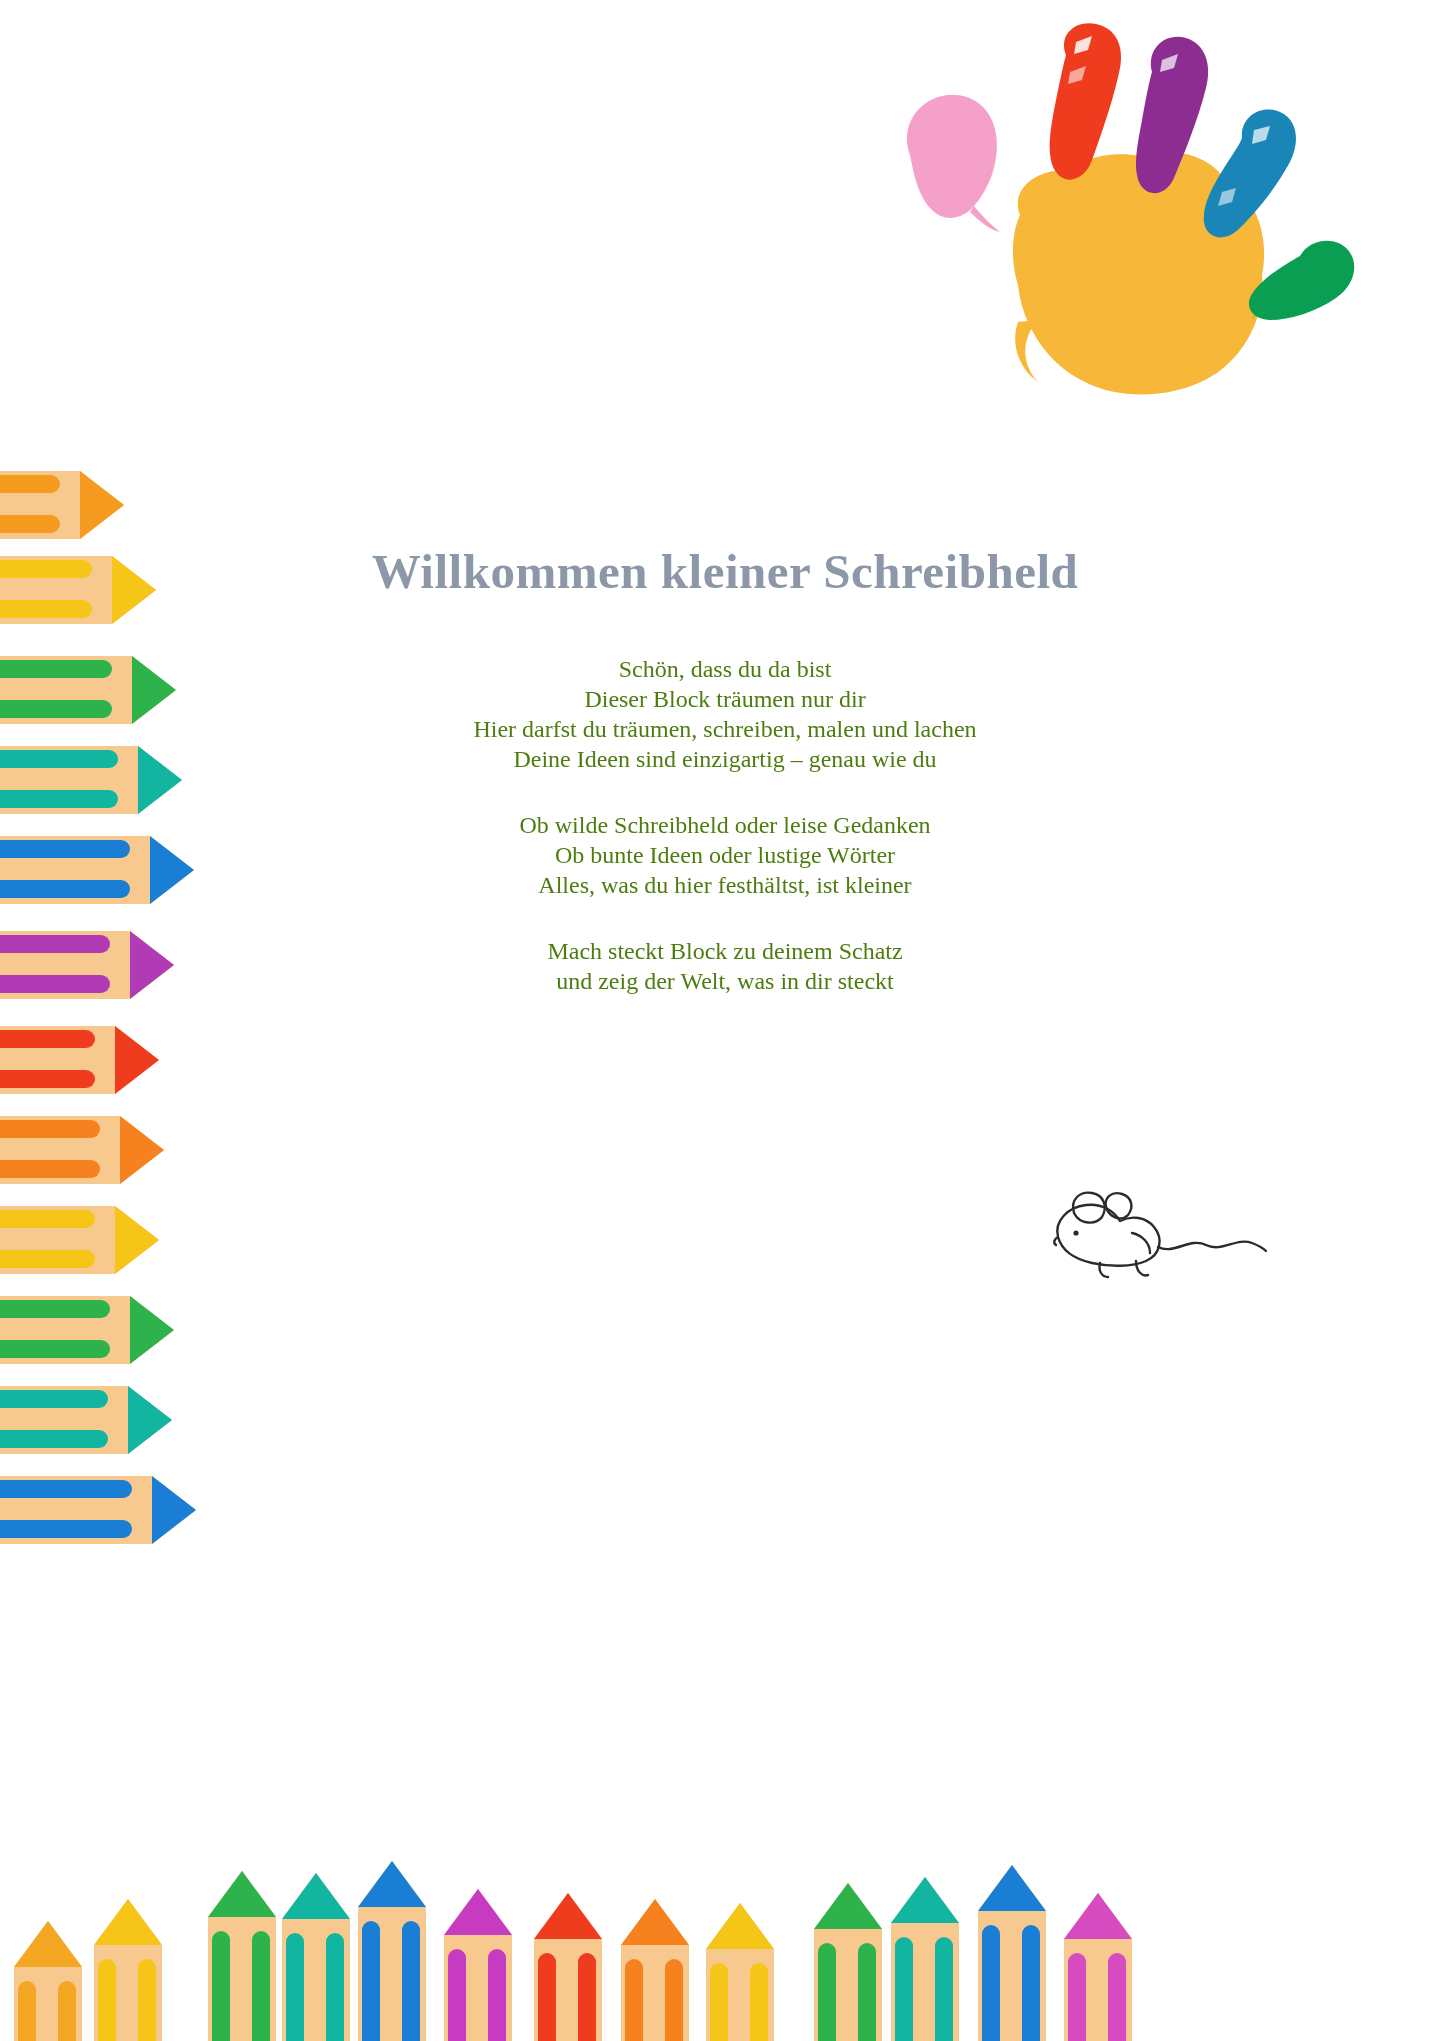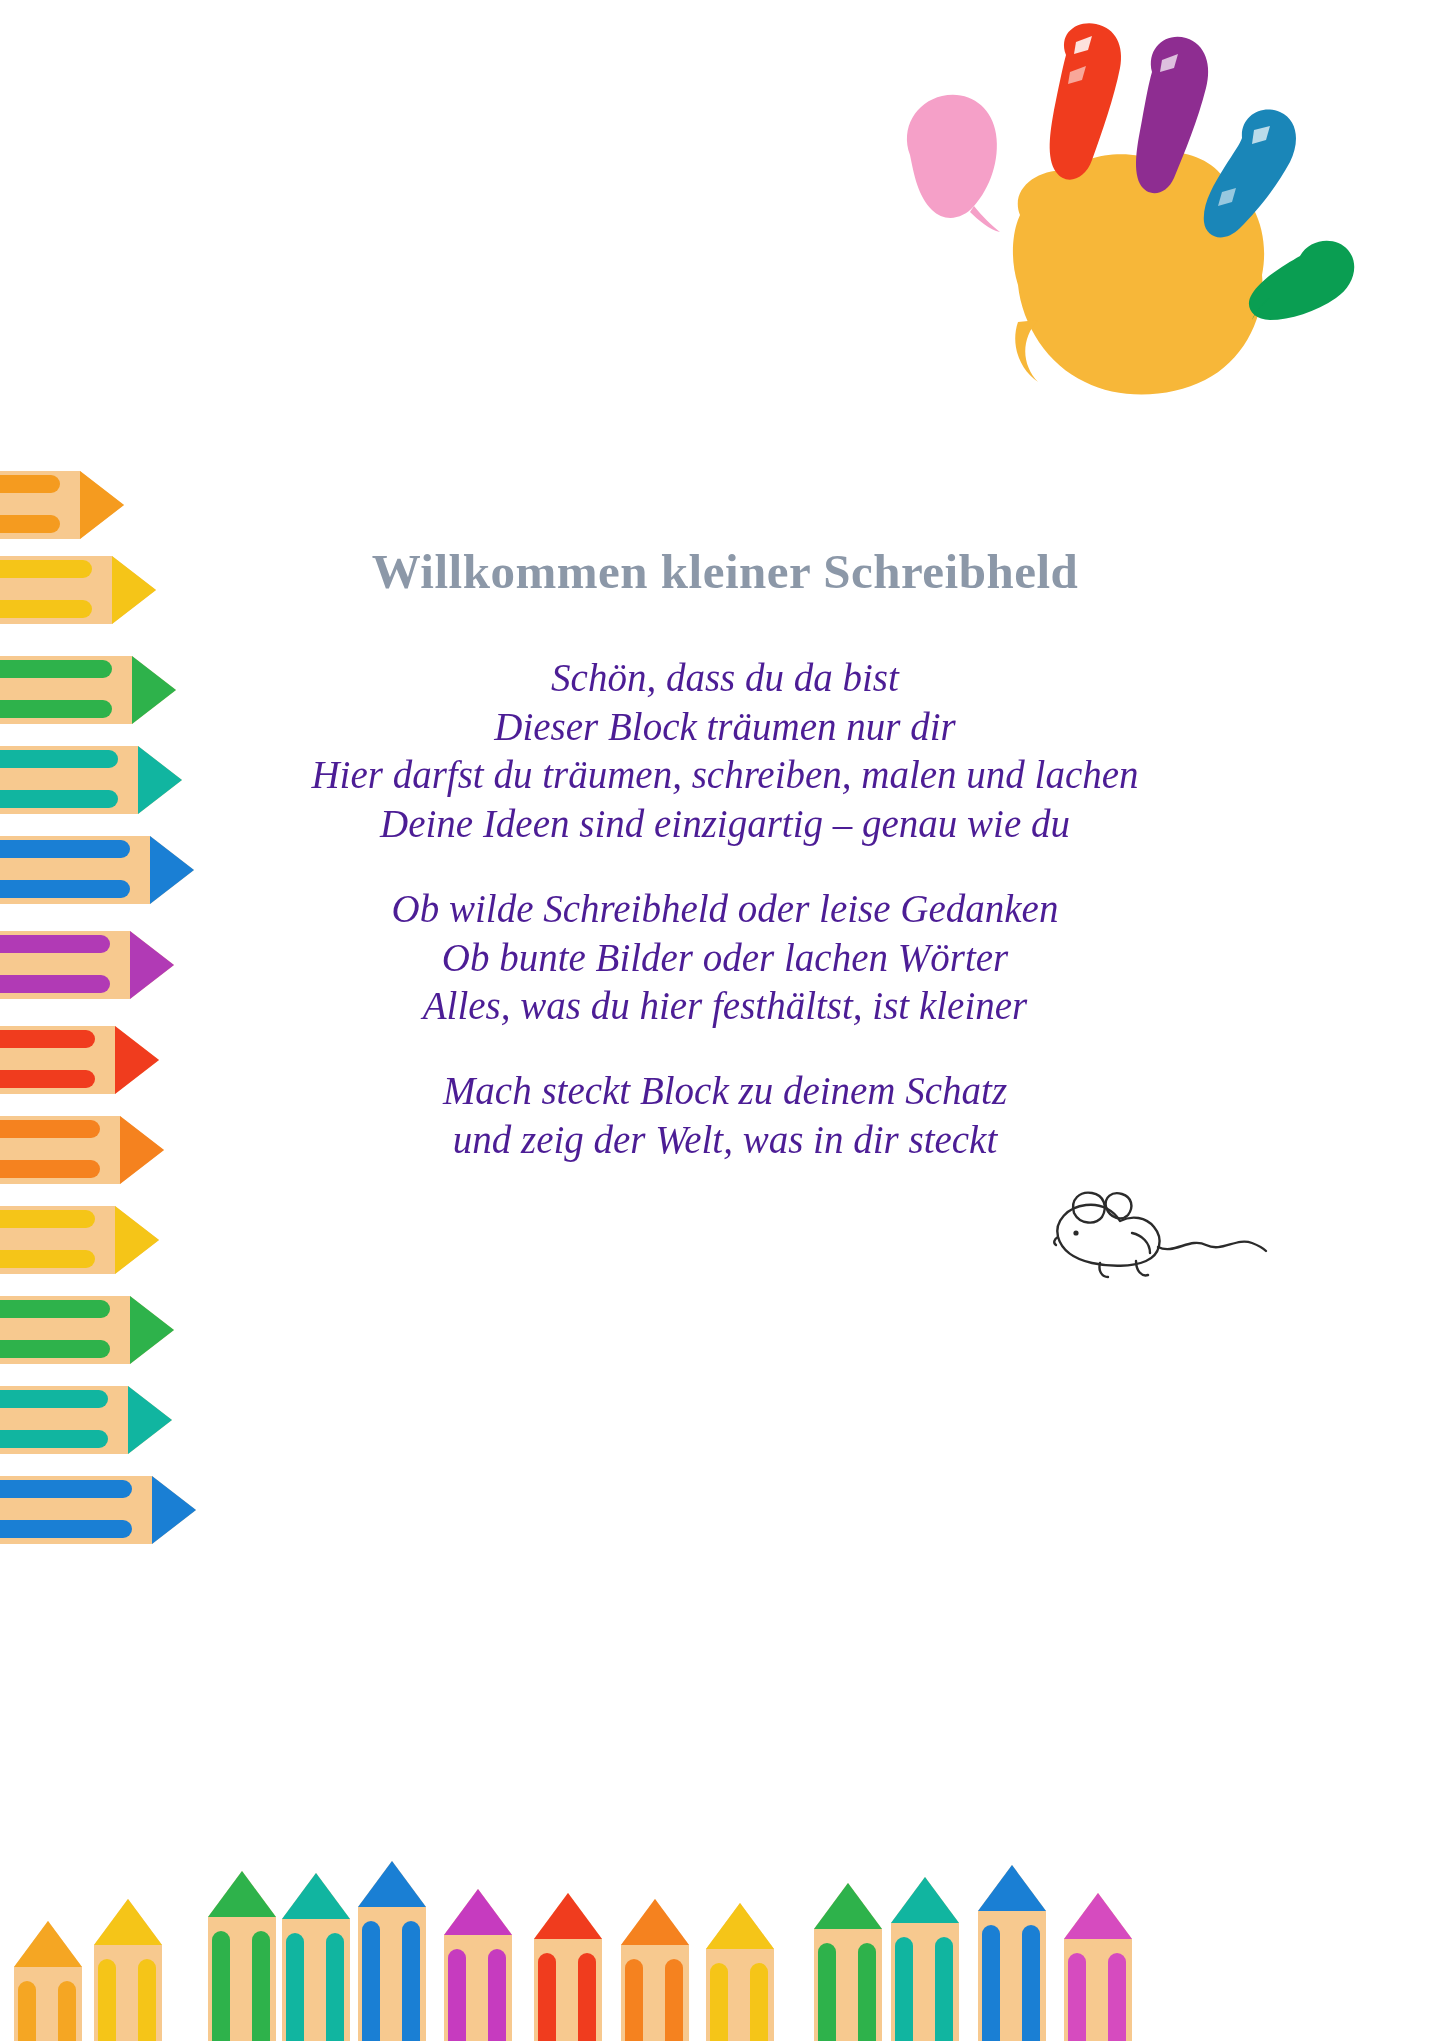--- a/index.html
+++ b/index.html
@@ -45,25 +45,24 @@
     letter-spacing: 0.5px;
     color: #8c98a8;
     margin: 0 0 55px 0;
     line-height: 1.1;
   }
   .stanza {
     margin: 0 0 36px 0;
   }
   .stanza:last-of-type { margin-bottom: 0; }
   .line {
-    font-size: 39px;
+    font-size: 24px;
     line-height: 1.25;
-    color: #4c1d95;
+    color: #4d7c0f;
     white-space: nowrap;
-    font-style: italic;
   }
 
   
   .mouse {
     position: absolute;
     left: 1040px;
     top: 1185px;
     width: 230px;
     height: 100px;
   }
@@ -144,21 +143,21 @@
 
     <div class="stanza">
       <div class="line">Schön, dass du da bist</div>
       <div class="line">Dieser Block träumen nur dir</div>
       <div class="line">Hier darfst du träumen, schreiben, malen und lachen</div>
       <div class="line">Deine Ideen sind einzigartig – genau wie du</div>
     </div>
 
     <div class="stanza">
       <div class="line">Ob wilde Schreibheld oder leise Gedanken</div>
-      <div class="line">Ob bunte Bilder oder lachen Wörter</div>
+      <div class="line">Ob bunte Ideen oder lustige Wörter</div>
       <div class="line">Alles, was du hier festhältst, ist kleiner</div>
     </div>
 
     <div class="stanza">
       <div class="line">Mach steckt Block zu deinem Schatz</div>
       <div class="line">und zeig der Welt, was in dir steckt</div>
     </div>
   </div>
 
   <div class="mouse">

